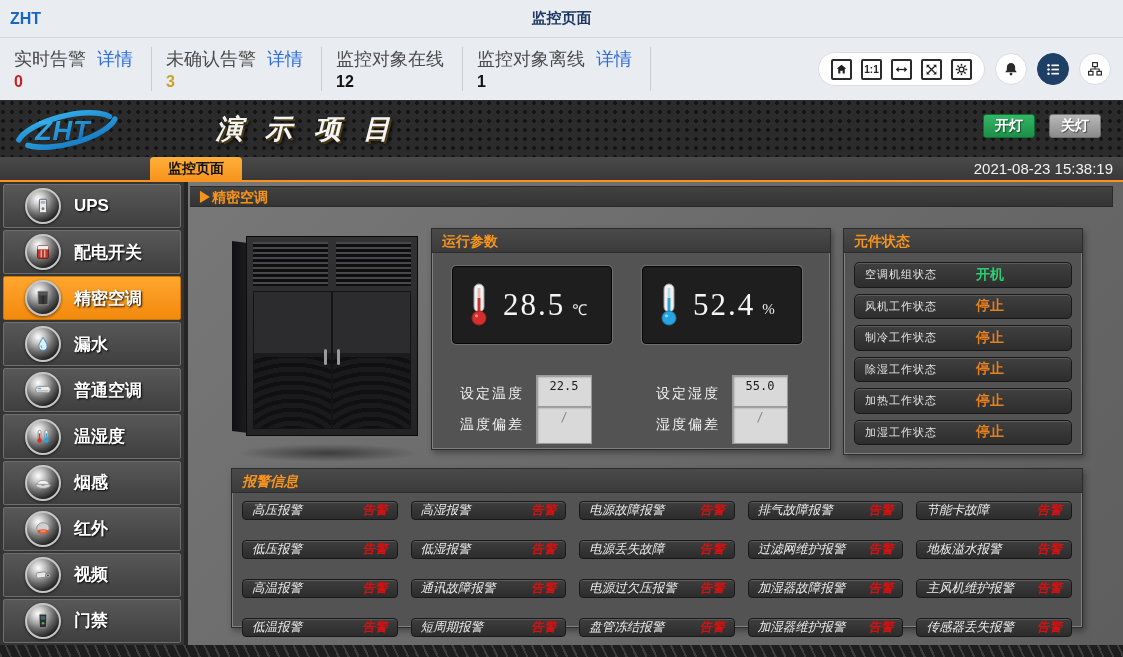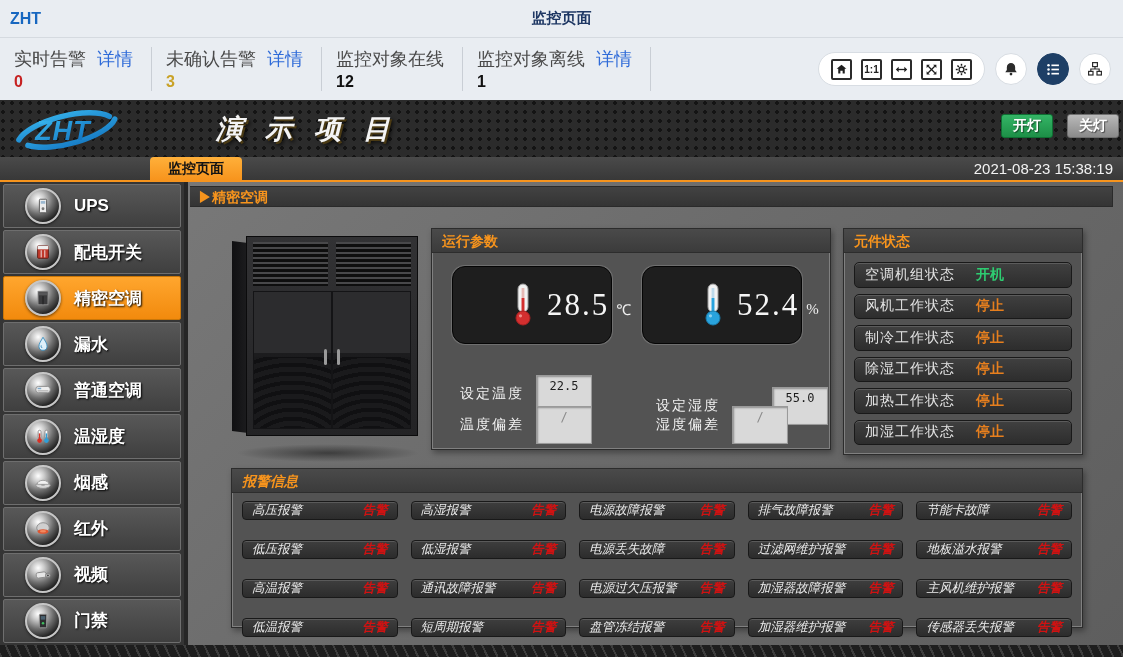--- a/index.html
+++ b/index.html
@@ -34,21 +34,21 @@
                 display:flex; align-items:center; justify-content:center; cursor:pointer; }
   .circle-btn.active { background:#1e3f66; border-color:#1e3f66; }
 
   
   .logobar { height:57px; background:#2b2b2b;
      background-image: radial-gradient(circle at 3px 3px, #141414 1.6px, transparent 1.8px);
      background-size:9px 9px; display:flex; align-items:center; position:relative; }
   .logo-wrap { display:flex; align-items:center; margin-left:8px; cursor:pointer; }
   .demo-title { color:#f4f4f4; font-weight:bold; font-style:italic; font-size:27px;
      letter-spacing:22px; margin-left:18px; text-shadow:2px 2px 0 #4a3a14, 3px 3px 4px #000; white-space:nowrap; }
-  .light-btns { position:absolute; right:4px; top:14px; display:flex; gap:14px; }
+  .light-btns { position:absolute; right:22px; top:14px; display:flex; gap:14px; }
   .btn { min-width:52px; height:24px; border:none; border-radius:3px; color:#fff; font-weight:bold;
          font-size:14px; cursor:pointer; text-shadow:1px 1px 1px rgba(0,0,0,.5); padding:0 10px;
          font-family:"Liberation Sans", sans-serif; }
   .btn-green { background:linear-gradient(#34b566,#1d8f47); border:1px solid #0f6f33; }
   .btn-gray  { background:linear-gradient(#b9b9b9,#8a8a8a); border:1px solid #6f6f6f; }
 
   
   .tabbar { height:25px; background:linear-gradient(#4a4a4a,#383838); border-bottom:2px solid #f7941d;
             position:relative; display:flex; align-items:flex-end; }
   .tab { position:absolute; left:150px; bottom:0; width:92px; height:23px;
@@ -107,43 +107,43 @@
   
   .panel { position:absolute; background:#535353; border:1px solid #2c2c2c;
            box-shadow:0 0 0 1px #808080 inset, 2px 3px 6px rgba(0,0,0,.35); }
   .panel-header { height:24px; background:linear-gradient(#4a4a4a,#3b3b3b); border-bottom:1px solid #2d2d2d;
      color:#f7941d; font-weight:bold; font-size:14px; line-height:24px; padding-left:10px; }
   .panel.params { left:243px; top:46px; width:400px; height:222px; }
   .panel.comp   { left:655px; top:46px; width:240px; height:227px; }
   .panel.alarms { left:43px; top:286px; width:852px; height:160px;font-style:italic; }
 
   .display-box { position:absolute; top:37px; width:160px; height:78px; background:#1e1e1e;
-     border-radius:13px; border:1px solid #050505; box-shadow:0 0 0 1px #6f6f6f;
-     display:flex; align-items:center;padding-left:44px; }
+     border-radius:4px; border:1px solid #050505; box-shadow:0 0 0 1px #6f6f6f;
+     display:flex; align-items:center; }
   .display-box.temp { left:20px; } .display-box.hum { left:210px; }
   .big-num { font-family:"Liberation Serif", serif; font-size:31px; color:#f5f5f5;
              margin-left:12px; letter-spacing:2px; }
   .big-unit { font-family:"Liberation Serif", serif; font-size:15px; color:#f0f0f0;
               margin-left:7px; margin-top:8px; }
   .therm { margin-left:14px; flex:none; }
 
   .param-row { position:absolute; display:flex; align-items:center; }
   .param-row .plabel { color:#f0f0f0; font-size:14px; letter-spacing:2px; white-space:nowrap; }
   .pval { width:56px; height:38px; margin-left:12px; background:#d9d9d9; border:1px solid #9a9a9a;
           box-shadow:inset 1px 1px 2px rgba(0,0,0,.35); text-align:center; line-height:20px;
           font-family:"DejaVu Sans Mono", monospace; font-size:12px; color:#1c1c1c; }
   .pval.dim { color:#8a8a8a; }
   .r1a { left:28px; top:146px; } .r2a { left:28px; top:177px; }
-  .r1b { left:224px; top:158px;gap:40px; } .r2b { left:224px; top:177px; }
+  .r1b { left:224px; top:146px; } .r2b { left:224px; top:177px; }
 
   .comp-body { padding:9px 10px; display:flex; flex-direction:column; gap:6px; height:calc(100% - 24px); }
   .status-row { flex:1; position:relative; border-radius:5px; border:1px solid #191919;
      background:linear-gradient(#404040,#2d2d2d); box-shadow:inset 0 1px 0 #5c5c5c;
      display:flex; align-items:center; }
-  .status-row .slabel { color:#e3e3e3; font-size:14px; margin-left:10px; letter-spacing:1px; }
+  .status-row .slabel { color:#e3e3e3; font-size:11px; margin-left:10px; letter-spacing:1px; }
   .status-row .sval { position:absolute; left:56%; font-size:14px; font-weight:bold; }
   .sval.on  { color:#2ecc71; } .sval.stop { color:#e67f1e; }
 
   .alarm-grid { padding:8px 10px; height:calc(100% - 24px); display:grid;
      grid-template-columns:repeat(5,1fr); grid-template-rows:repeat(4,1fr);
      grid-auto-flow:column; gap:20px 13px; }
   .alarm-cell { border-radius:4px; border:1px solid #191919; background:linear-gradient(#3e3e3e,#2c2c2c);
      box-shadow:inset 0 1px 0 #5a5a5a; display:flex; align-items:center;
      justify-content:space-between; padding:0 9px; }
   .alarm-cell .alabel { color:#ededed; font-size:12.5px; white-space:nowrap; }

